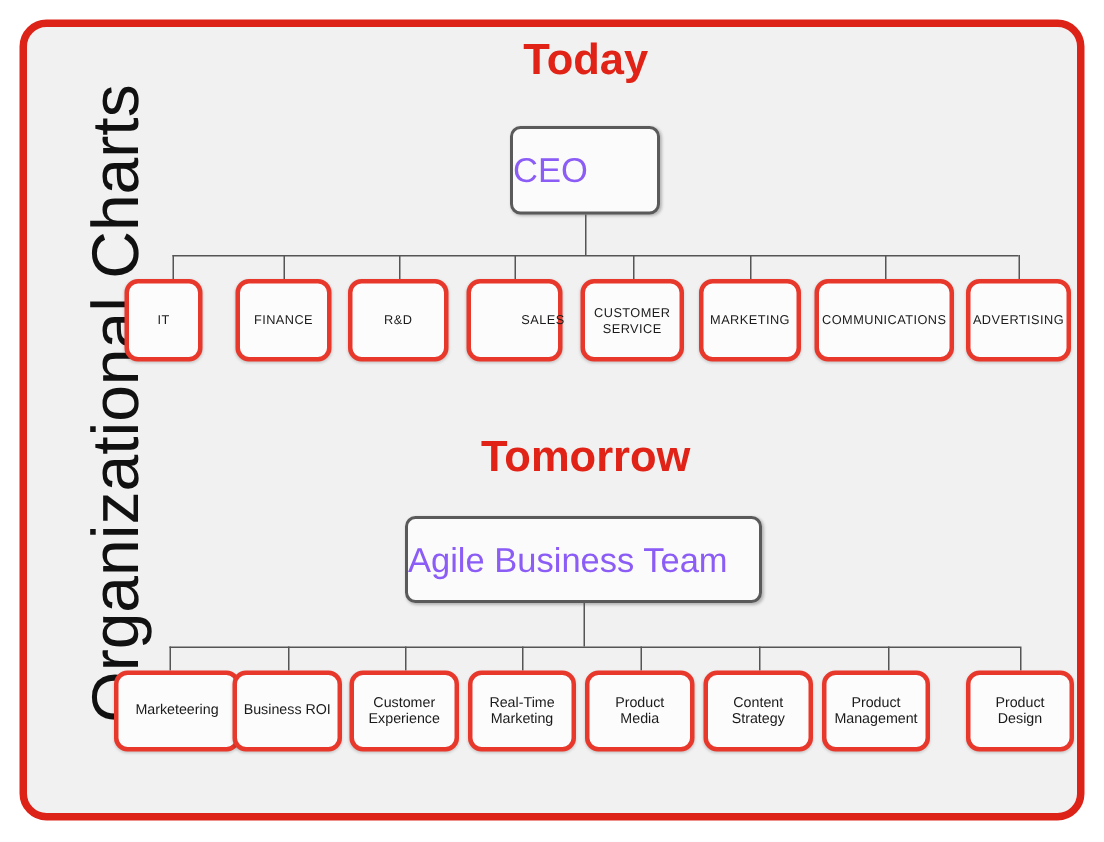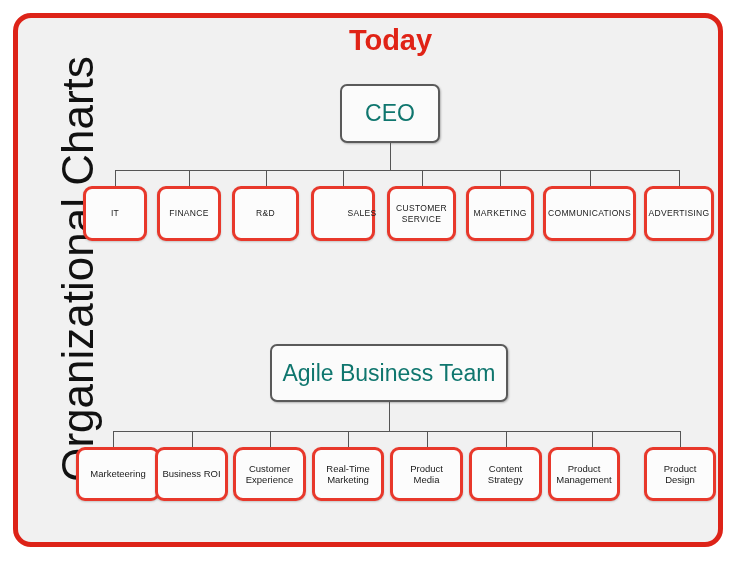--- a/index.html
+++ b/index.html
@@ -59,22 +59,22 @@
 
   
   .root-box {
     position: absolute;
     box-sizing: border-box;
     background: #fbfbfb;
     border: 2px solid #5a5a5a;
     border-radius: 7px;
     display: flex;
     align-items: center;
-    justify-content: center;
-    color: #0f766e;
+    justify-content: flex-start;
+    color: #8b5cf6;
     box-shadow: 1px 1px 2px rgba(0,0,0,0.25);
   }
   #ceo-box {
     left: 340px; top: 84px; width: 100px; height: 59px;
     font-size: 23px;
   }
   #agile-box {
     left: 270px; top: 344px; width: 238px; height: 58px;
     font-size: 23px;
   }
@@ -127,21 +127,21 @@
       <div class="conn conn-v" style="left: 115px; top: 170px; height: 16px;"></div>
       <div class="conn conn-v" style="left: 189px; top: 170px; height: 16px;"></div>
       <div class="conn conn-v" style="left: 265.5px; top: 170px; height: 16px;"></div>
       <div class="conn conn-v" style="left: 343px; top: 170px; height: 16px;"></div>
       <div class="conn conn-v" style="left: 421.5px; top: 170px; height: 16px;"></div>
       <div class="conn conn-v" style="left: 500px; top: 170px; height: 16px;"></div>
       <div class="conn conn-v" style="left: 589.5px; top: 170px; height: 16px;"></div>
       <div class="conn conn-v" style="left: 679px; top: 170px; height: 16px;"></div>
     </div>
   <div id="today-nodes">
-      <div class="leaf-box leaf-top" style="left: 83px; top: 186px; width: 64px; height: 55px; text-align: right;">
+      <div class="leaf-box leaf-top" style="left: 83px; top: 186px; width: 52px; height: 55px; text-align: right;">
         <span>IT</span>
       </div>
       <div class="leaf-box leaf-top" style="left: 157px; top: 186px; width: 64px; height: 55px;">
         <span>FINANCE</span>
       </div>
       <div class="leaf-box leaf-top" style="left: 232px; top: 186px; width: 67px; height: 55px;">
         <span>R&amp;D</span>
       </div>
       <div class="leaf-box leaf-top" style="left: 311px; top: 186px; width: 64px; height: 55px; padding-left: 41px;">
         <span>SALES</span>
@@ -153,20 +153,21 @@
         <span>MARKETING</span>
       </div>
       <div class="leaf-box leaf-top" style="left: 543px; top: 186px; width: 93px; height: 55px;">
         <span>COMMUNICATIONS</span>
       </div>
       <div class="leaf-box leaf-top" style="left: 644px; top: 186px; width: 70px; height: 55px;">
         <span>ADVERTISING</span>
       </div>
     </div>
 
+  <div class="section-title" id="title-tomorrow">Tomorrow</div>
 
   <div class="root-box" id="agile-box">
     <span>Agile Business Team</span>
   </div>
 
   <div id="tomorrow-connectors">
       <div class="conn conn-v" style="left: 389px; top: 402px; height: 29px;"></div>
       <div class="conn conn-h" style="left: 112.5px; top: 431px; width: 567.5px;"></div>
       <div class="conn conn-v" style="left: 112.5px; top: 431px; height: 16px;"></div>
       <div class="conn conn-v" style="left: 191.5px; top: 431px; height: 16px;"></div>
@@ -177,21 +178,21 @@
       <div class="conn conn-v" style="left: 592px; top: 431px; height: 16px;"></div>
       <div class="conn conn-v" style="left: 680px; top: 431px; height: 16px;"></div>
     </div>
   <div id="tomorrow-nodes">
       <div class="leaf-box leaf-bot" style="left: 76px; top: 447px; width: 84px; height: 54px;">
         <span>Marketeering</span>
       </div>
       <div class="leaf-box leaf-bot" style="left: 155px; top: 447px; width: 73px; height: 54px;">
         <span>Business ROI</span>
       </div>
-      <div class="leaf-box leaf-bot" style="left: 233px; top: 447px; width: 73px; height: 54px; border-radius: 10px;">
+      <div class="leaf-box leaf-bot" style="left: 233px; top: 447px; width: 73px; height: 54px;">
         <span>Customer Experience</span>
       </div>
       <div class="leaf-box leaf-bot" style="left: 312px; top: 447px; width: 72px; height: 54px;">
         <span>Real-Time Marketing</span>
       </div>
       <div class="leaf-box leaf-bot" style="left: 390px; top: 447px; width: 73px; height: 54px;">
         <span>Product Media</span>
       </div>
       <div class="leaf-box leaf-bot" style="left: 469px; top: 447px; width: 73px; height: 54px;">
         <span>Content Strategy</span>

